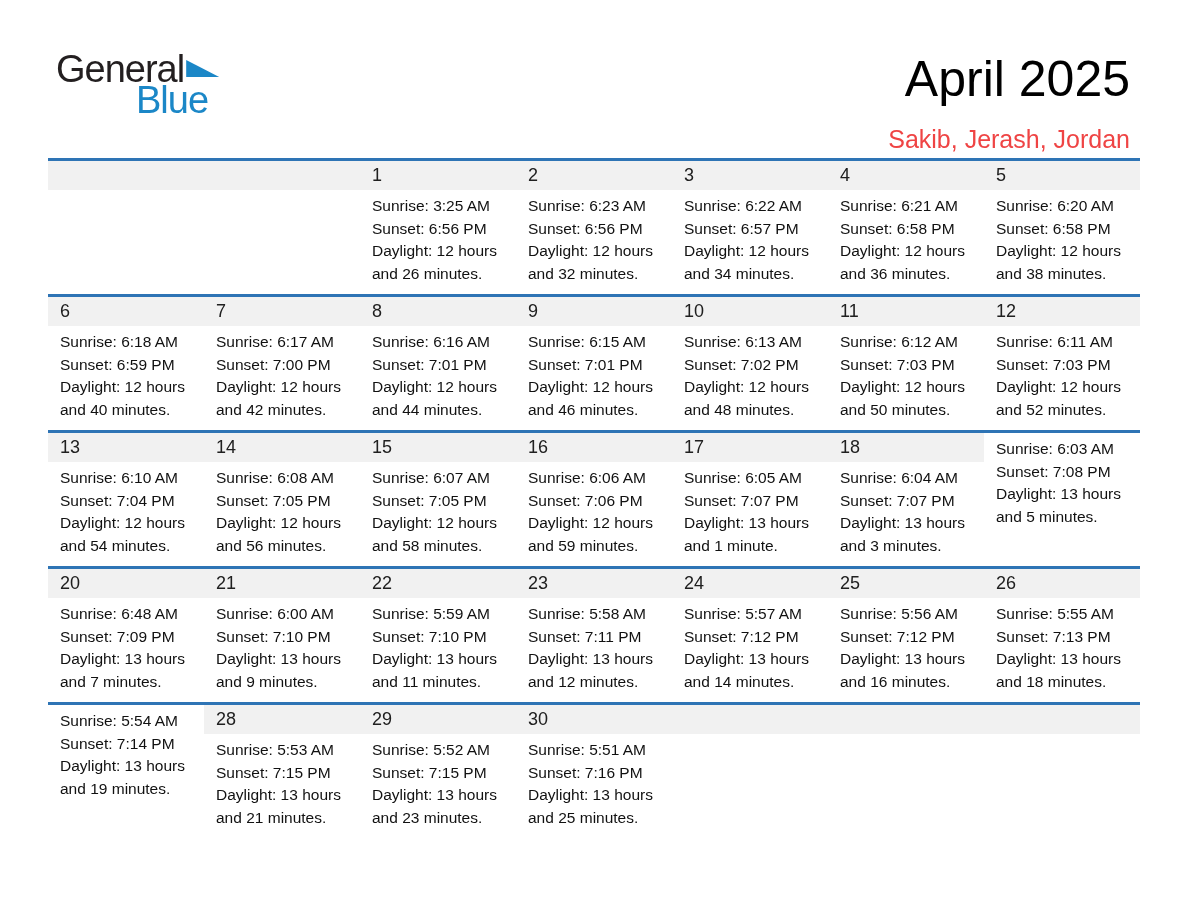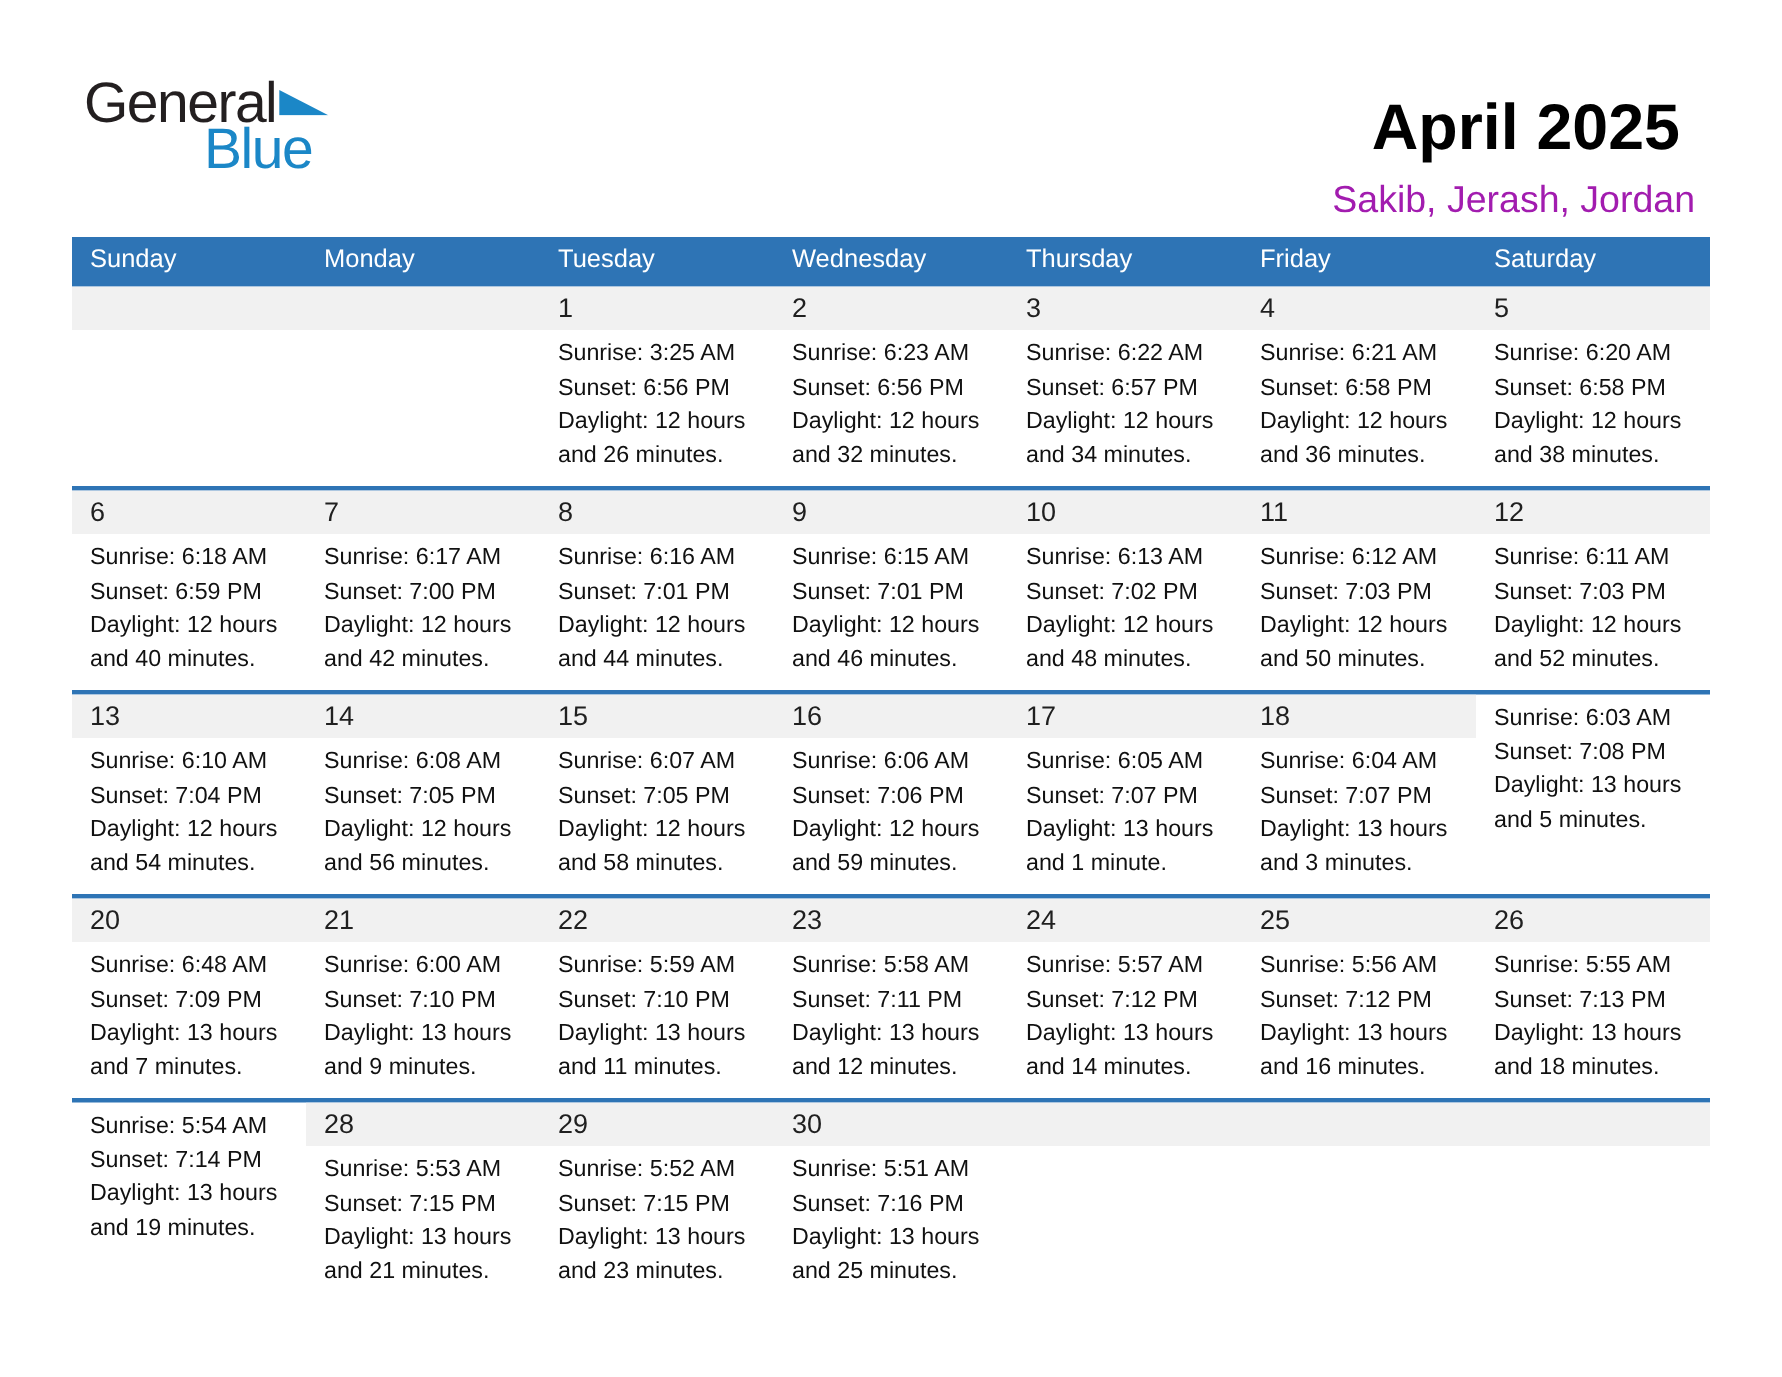--- a/index.html
+++ b/index.html
@@ -28,22 +28,22 @@
   .logo-triangle {
     width: 33px; height: 17px; margin: 10px 0 0 2px;
     background: var(--logo-blue);
     clip-path: polygon(0 0, 100% 100%, 0 100%);
   }
   .logo-blue-text {
     font-size: 38px; color: var(--logo-blue); letter-spacing: -1px;
     margin: -7px 0 0 80px;
   }
   .title-block { position: absolute; right: 10px; top: 52px; text-align: right; }
-  .month-title { margin: 10px; font-size: 43px; font-weight: bold; color: #000; line-height: 1.1; }
-  .subtitle { margin-top: 7px; font-size: 25px; color: #a21caf; }
+  .month-title { margin: 0; font-size: 50px; font-weight: normal; color: #000; line-height: 1.1; }
+  .subtitle { margin-top: 18px; font-size: 25px; color: #ef4444; }
 
   
   .grid { position: absolute; left: 48px; top: 158px; width: 1092px; }
   .head-row {
     display: grid; grid-template-columns: repeat(7, 1fr);
     background: var(--header-blue); height: 30px;
   }
   .head-cell { color: #fff; font-size: 17px; line-height: 30px; padding-left: 12px; font-weight: normal; }
   .week-row {
     display: grid; grid-template-columns: repeat(7, 1fr);
@@ -71,29 +71,20 @@
       </div>
       <div class="logo-blue-text">Blue</div>
     </div>
     <div class="title-block">
       <h1 class="month-title">April 2025</h1>
       <div class="subtitle">Sakib, Jerash, Jordan</div>
     </div>
   </header>
 
   <div class="grid">
-    <div class="head-row">
-        <div class="head-cell">Sunday</div>
-        <div class="head-cell">Monday</div>
-        <div class="head-cell">Tuesday</div>
-        <div class="head-cell">Wednesday</div>
-        <div class="head-cell">Thursday</div>
-        <div class="head-cell">Friday</div>
-        <div class="head-cell">Saturday</div>
-      </div>
     <div id="calendar-body">
         <div class="week-row">
           <div class="cell">
             <div class="num"></div>
           </div>
           <div class="cell">
             <div class="num"></div>
           </div>
           <div class="cell">
             <div class="num">1</div>

